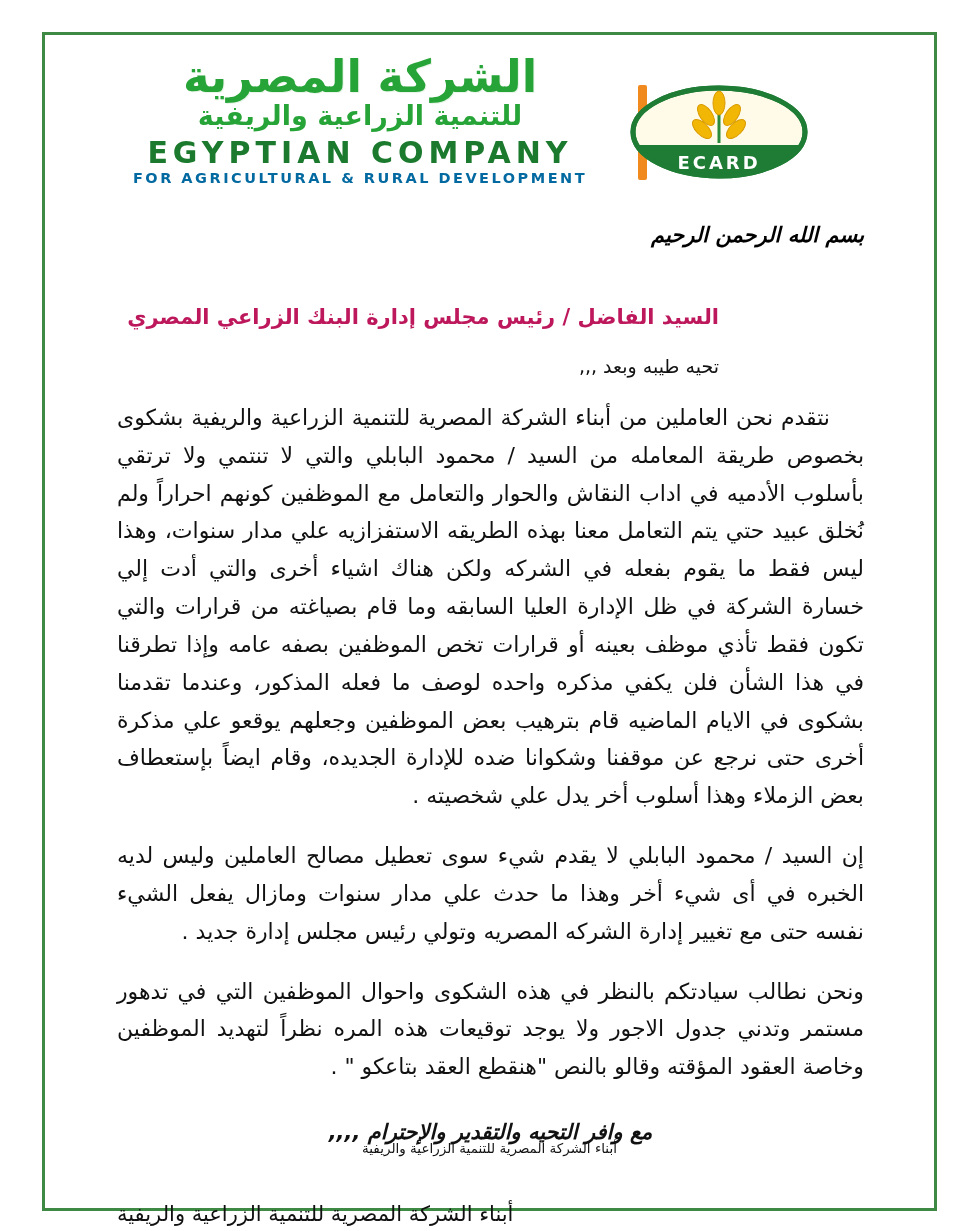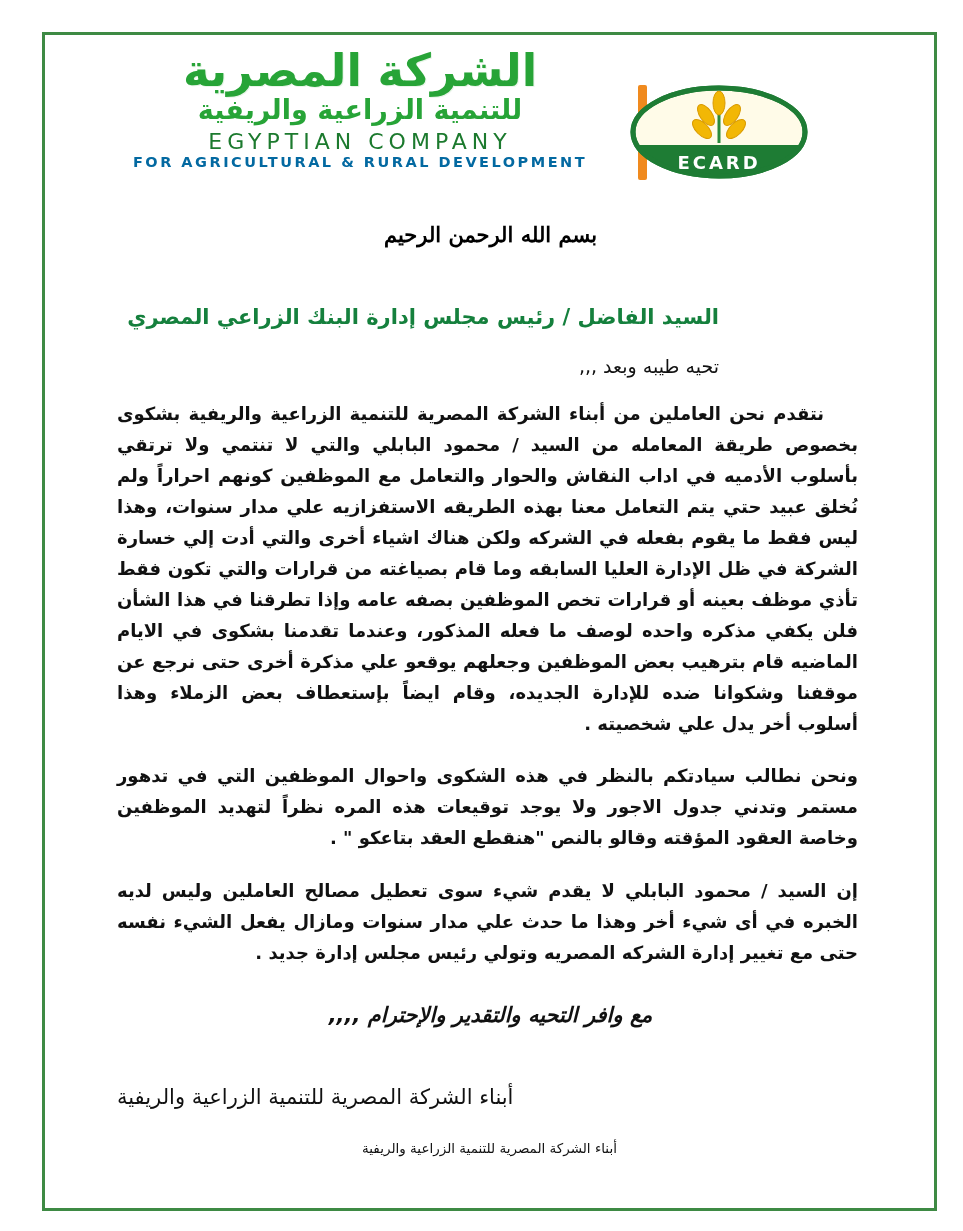--- a/index.html
+++ b/index.html
@@ -19,41 +19,41 @@
     background: #ffffff;
   }
   
   .letterhead {
     position: absolute;
     top: 10px; left: 0; right: 0;
     height: 150px;
   }
   .brand {
     position: absolute;
-    top: 2px; left: 55px; width: 520px;
+    top: 8px; left: 55px; width: 520px;
     text-align: center;
     direction: rtl;
   }
   .brand-ar-1 {
     font-size: 45px;
     font-weight: bold;
     color: #27a437;
     line-height: 1.05;
     text-shadow: 1px 1px 0 #e9f5e9;
   }
   .brand-ar-2 {
     font-size: 27px;
     font-weight: bold;
     color: #27a437;
     line-height: 1.15;
   }
   .brand-en-1 {
     margin-top: 4px;
-    font-size: 22px;
-    font-weight: 400;
+    font-size: 30px;
+    font-weight: 700;
     color: #1c7a2e;
     letter-spacing: 5px;
     direction: ltr;
   }
   .brand-en-2 {
     font-size: 14.5px;
     font-weight: bold;
     color: #0369a1;
     letter-spacing: 2.5px;
     direction: ltr;
@@ -72,44 +72,44 @@
   }
   
   .content {
     position: absolute;
     top: 165px; left: 72px; right: 70px;
     direction: rtl;
     color: #111111;
   }
   .basmala {
     margin-top: 22px;
-    text-align: center;
+    text-align: right;
     font-family: "DejaVu Serif", serif;
+    font-style: italic;
     font-weight: bold;
     font-size: 21px;
     color: #000000;
   }
   .recipient {
     margin: 58px 145px 0 0;
     text-align: right;
     font-size: 21px;
     font-weight: bold;
-    color: #15803d;
+    color: #be185d;
   }
   .greeting {
     margin: 26px 145px 0 0;
     text-align: right;
     font-size: 19px;
   }
   .para {
-    margin: 22px 6px 0 0;
+    margin: 22px 0 0 0;
     text-align: justify;
-    font-size: 18px;
+    font-size: 22px;
     line-height: 1.72;
-    font-weight: bold;
   }
   .para.first { text-indent: 34px; }
   .closing {
     margin-top: 34px;
     text-align: center;
     font-size: 21px;
     font-weight: bold;
     font-style: italic;
   }
   .signature {
@@ -171,22 +171,22 @@
     </div>
 
     <div class="content">
       <div class="basmala">بسم الله الرحمن الرحيم</div>
 
       <div class="recipient">السيد الفاضل / رئيس مجلس إدارة البنك الزراعي المصري</div>
 
       <div class="greeting">تحيه طيبه وبعد ,,,</div>
 
       <p class="para first">نتقدم نحن العاملين من أبناء الشركة المصرية للتنمية الزراعية والريفية بشكوى بخصوص طريقة المعامله من السيد / محمود البابلي والتي لا تنتمي ولا ترتقي بأسلوب الأدميه في اداب النقاش والحوار والتعامل مع الموظفين كونهم احراراً ولم نُخلق عبيد حتي يتم التعامل معنا بهذه الطريقه الاستفزازيه علي مدار سنوات، وهذا ليس فقط ما يقوم بفعله في الشركه ولكن هناك اشياء أخرى والتي أدت إلي خسارة الشركة في ظل الإدارة العليا السابقه وما قام بصياغته من قرارات والتي تكون فقط تأذي موظف بعينه أو قرارات تخص الموظفين بصفه عامه وإذا تطرقنا في هذا الشأن فلن يكفي مذكره واحده لوصف ما فعله المذكور، وعندما تقدمنا بشكوى في الايام الماضيه قام بترهيب بعض الموظفين وجعلهم يوقعو علي مذكرة أخرى حتى نرجع عن موقفنا وشكوانا ضده للإدارة الجديده، وقام ايضاً بإستعطاف بعض الزملاء وهذا أسلوب أخر يدل علي شخصيته .</p>
+      <p class="para">إن السيد / محمود البابلي لا يقدم شيء سوى تعطيل مصالح العاملين وليس لديه الخبره في أى شيء أخر وهذا ما حدث علي مدار سنوات ومازال يفعل الشيء نفسه حتى مع تغيير إدارة الشركه المصريه وتولي رئيس مجلس إدارة جديد .</p>
       <p class="para">ونحن نطالب سيادتكم بالنظر في هذه الشكوى واحوال الموظفين التي في تدهور مستمر وتدني جدول الاجور ولا يوجد توقيعات هذه المره نظراً لتهديد الموظفين وخاصة العقود المؤقته وقالو بالنص "هنقطع العقد بتاعكو " .</p>
-      <p class="para">إن السيد / محمود البابلي لا يقدم شيء سوى تعطيل مصالح العاملين وليس لديه الخبره في أى شيء أخر وهذا ما حدث علي مدار سنوات ومازال يفعل الشيء نفسه حتى مع تغيير إدارة الشركه المصريه وتولي رئيس مجلس إدارة جديد .</p>
 
       <div class="closing">مع وافر التحيه والتقدير والإحترام ,,,,</div>
 
       <div class="signature">أبناء الشركة المصرية للتنمية الزراعية والريفية</div>
     </div>
 
     <div class="footer">أبناء الشركة المصرية للتنمية الزراعية والريفية</div>
 
   </div>
 </div>

